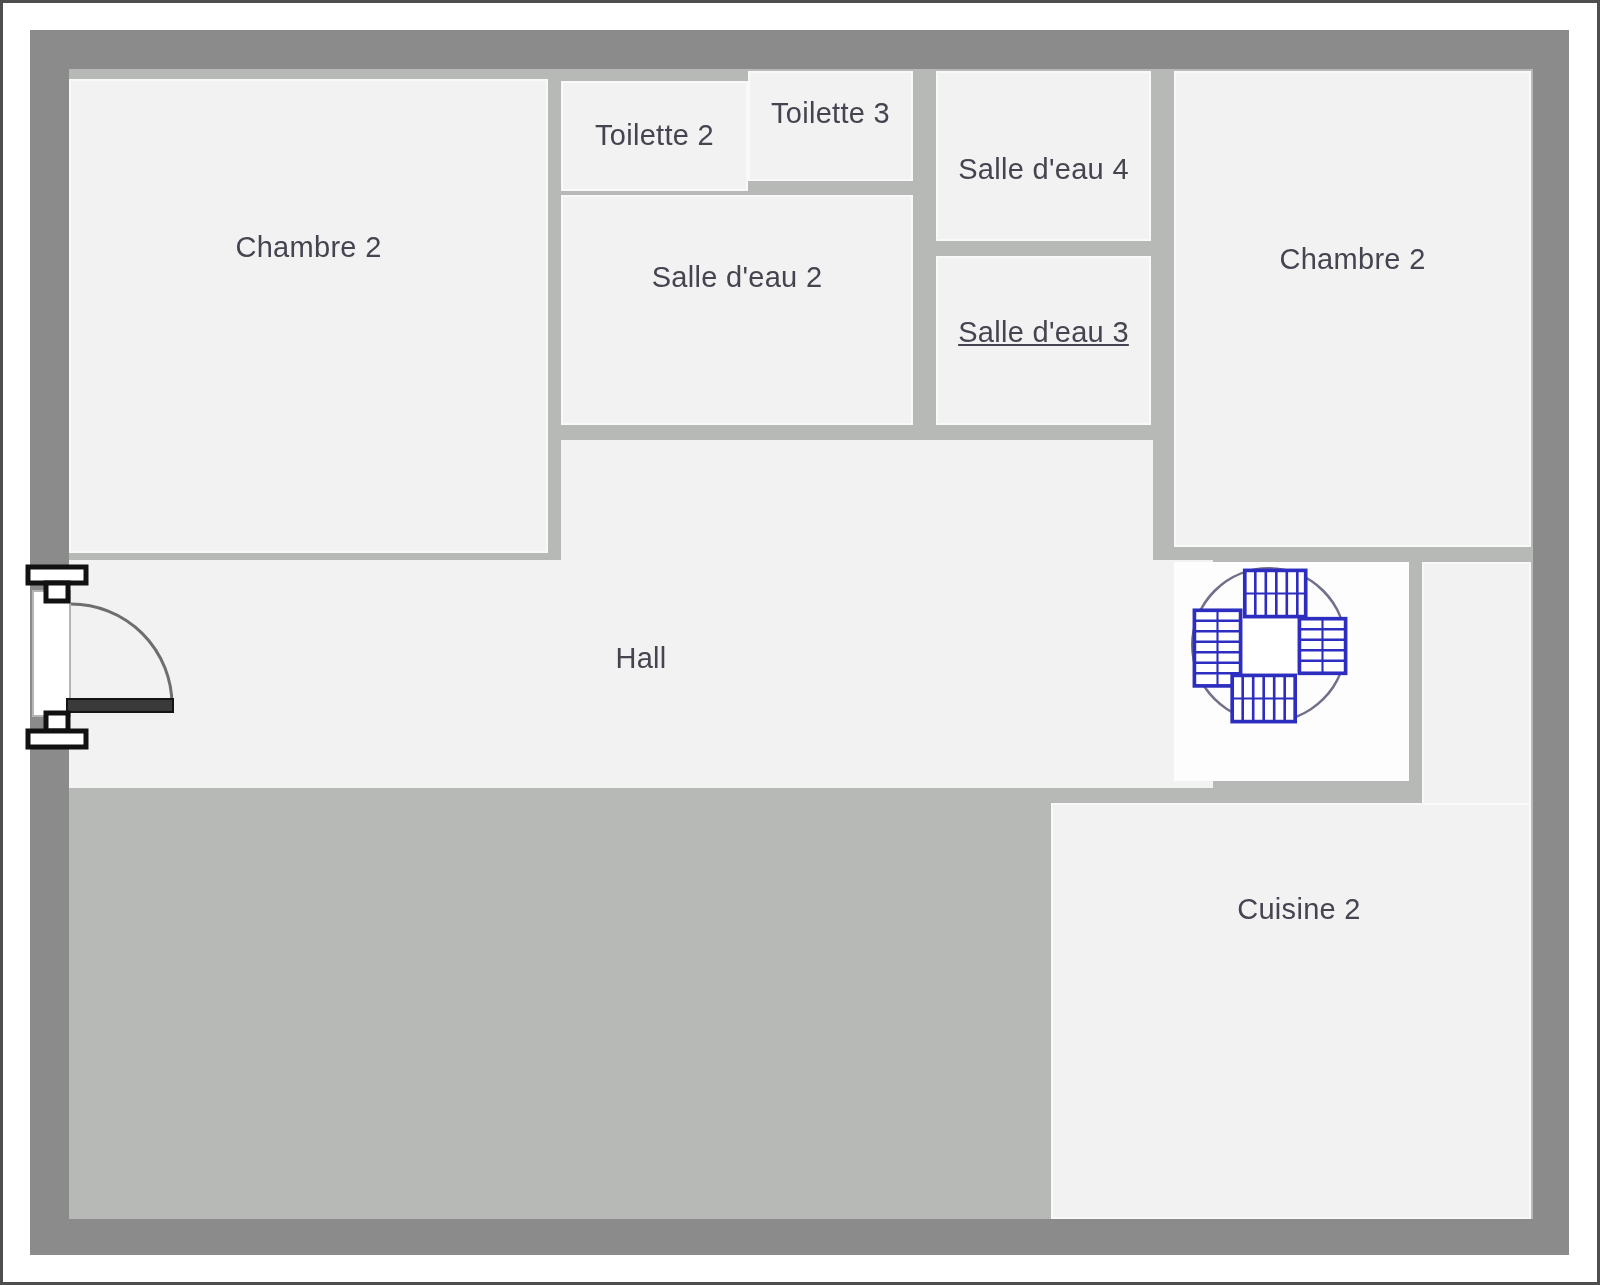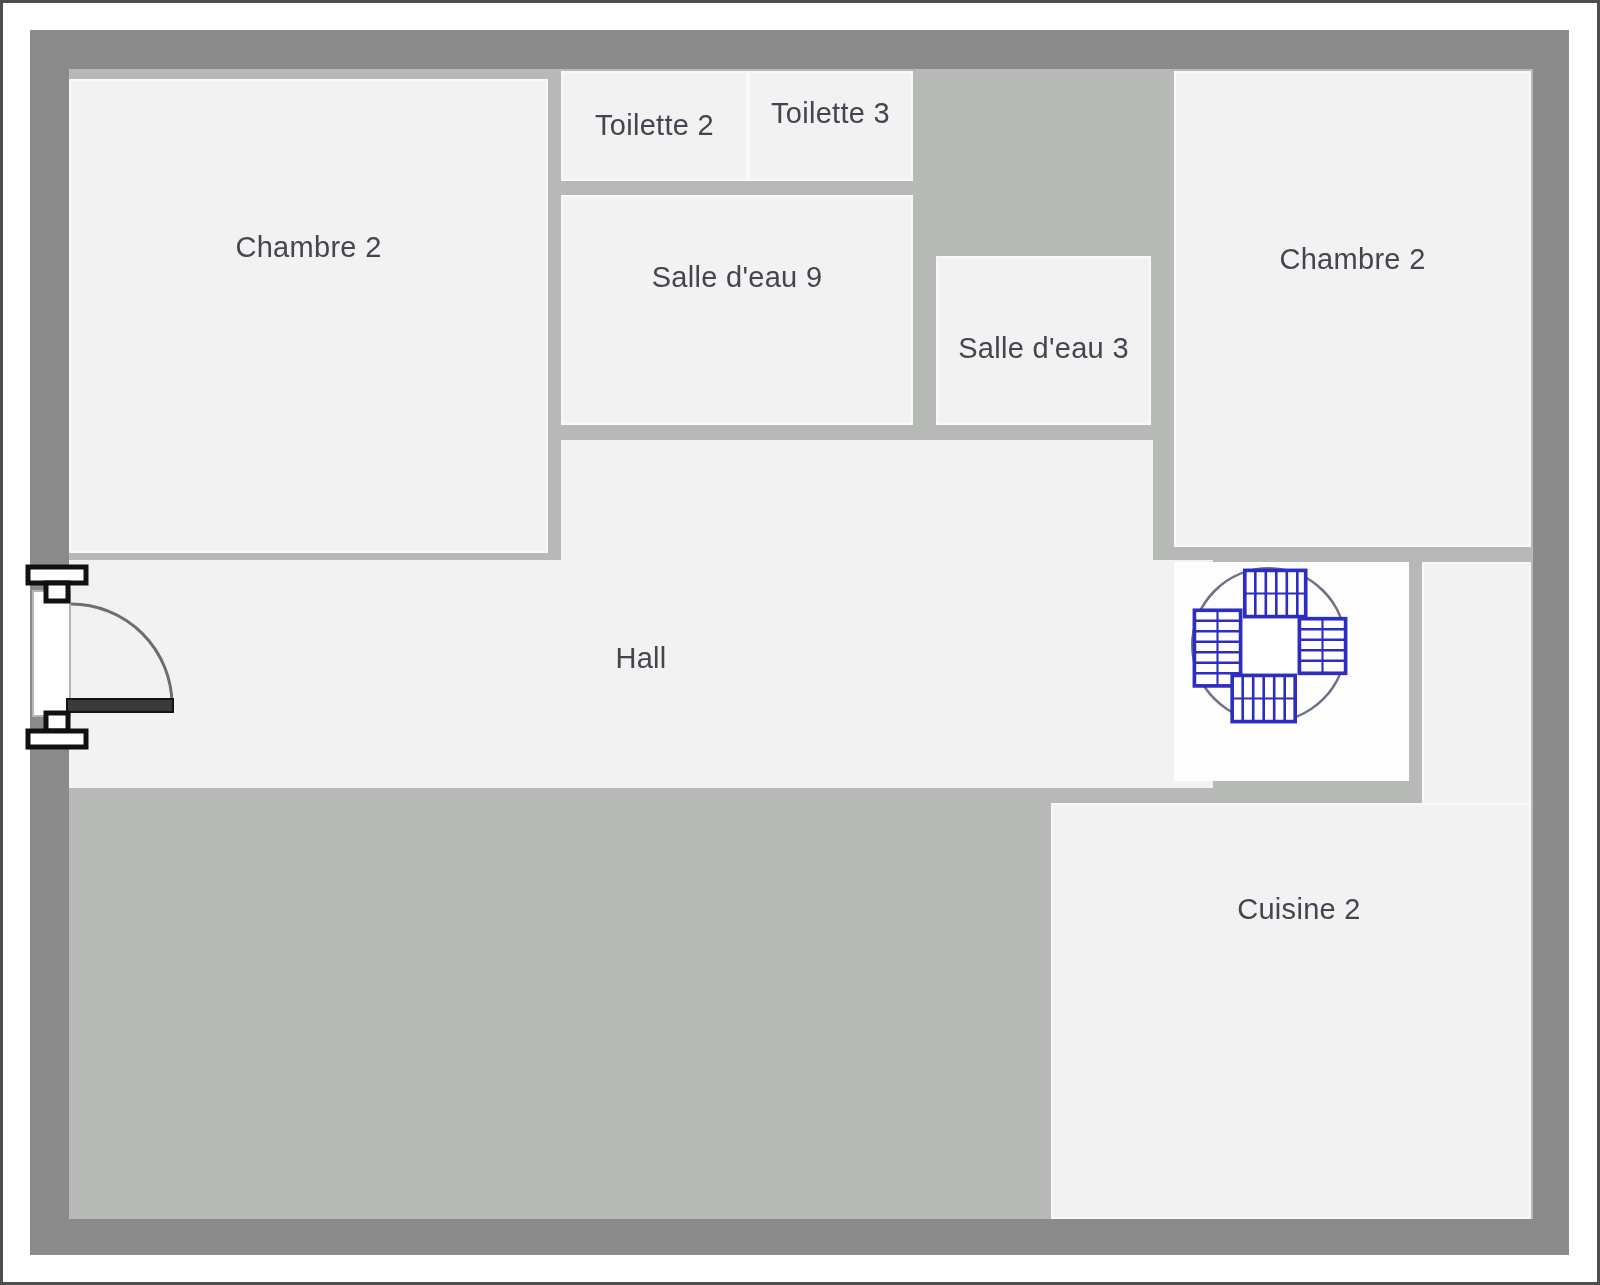--- a/index.html
+++ b/index.html
@@ -27,41 +27,41 @@
   }
   .room .label{
     display:block;width:100%;
     text-align:center;
     font-size:29px;
     color:#474350;
     letter-spacing:0.3px;
   }
   
   #room-chambre2   {left:0px;    top:10px;   width:479px;  height:474px;}
-  #room-toilette2  {left:492px;  top:2px;   width:187px;  height:110px;}
+  #room-toilette2  {left:492px;  top:12px;   width:187px;  height:110px;}
   #room-toilette3  {left:679px;  top:2px;   width:165px;  height:110px;}
   #room-sde4       {left:867px;  top:2px;   width:215px;  height:170px;}
   #room-sde2       {left:492px;  top:126px; width:352px;  height:230px;}
   #room-sde3       {left:867px;  top:187px; width:215px;  height:169px;}
   #room-chambre3   {left:1105px; top:2px;   width:357px;  height:476px;}
   #room-hall-a     {left:492px;  top:371px; width:592px;  height:348px;}
   #room-hall-b     {left:0px;    top:491px; width:1144px; height:228px;}
   #room-staircase  {left:1105px; top:493px; width:235px;  height:219px; background:#fdfdfd;}
   #room-cuisine-a  {left:1353px; top:493px; width:109px;  height:657px;}
   #room-cuisine-b  {left:982px;  top:734px; width:480px;  height:416px;}
   #room-sejour     {left:0px;    top:734px; width:969px;  height:416px;}
   
   #room-hall-a, #room-hall-b{box-shadow:none;}
   
   #room-chambre2 .label {padding-top:152px;}
   #room-toilette2 .label{padding-top:38px;}
   #room-toilette3 .label{padding-top:26px;}
   #room-sde4 .label     {padding-top:82px;}
   #room-sde2 .label     {padding-top:66px;}
-  #room-sde3 .label     {padding-top:76px;}
+  #room-sde3 .label     {padding-top:60px;text-decoration:underline;}
   #room-chambre3 .label {padding-top:172px;}
   #room-hall-b .label   {padding-top:82px;}
   #room-cuisine-b .label{padding-top:90px;margin-left:8px;}
   #room-sejour .label   {padding-top:156px;width:250px;margin:0 auto;line-height:1.15;}
   .stair-icon-wrap{position:absolute;left:12px;top:0px;width:168px;height:168px;}
   .door-wrap{position:absolute;left:18px;top:548px;width:180px;height:212px;}
 </style>
 </head>
 <body>
 
@@ -76,23 +76,26 @@
     </div>
 
     <div class="room" id="room-toilette2">
       <span class="label">Toilette 2</span>
     </div>
 
     <div class="room" id="room-toilette3">
       <span class="label">Toilette 3</span>
     </div>
 
+    <div class="room" id="room-sde4">
+      <span class="label">Salle d'eau 4</span>
+    </div>
 
     <div class="room" id="room-sde2">
-      <span class="label">Salle d'eau 9</span>
+      <span class="label">Salle d'eau 2</span>
     </div>
 
     <div class="room" id="room-sde3">
       <span class="label">Salle d'eau 3</span>
     </div>
 
     <div class="room" id="room-chambre3">
       <span class="label">Chambre 2</span>
     </div>
 

